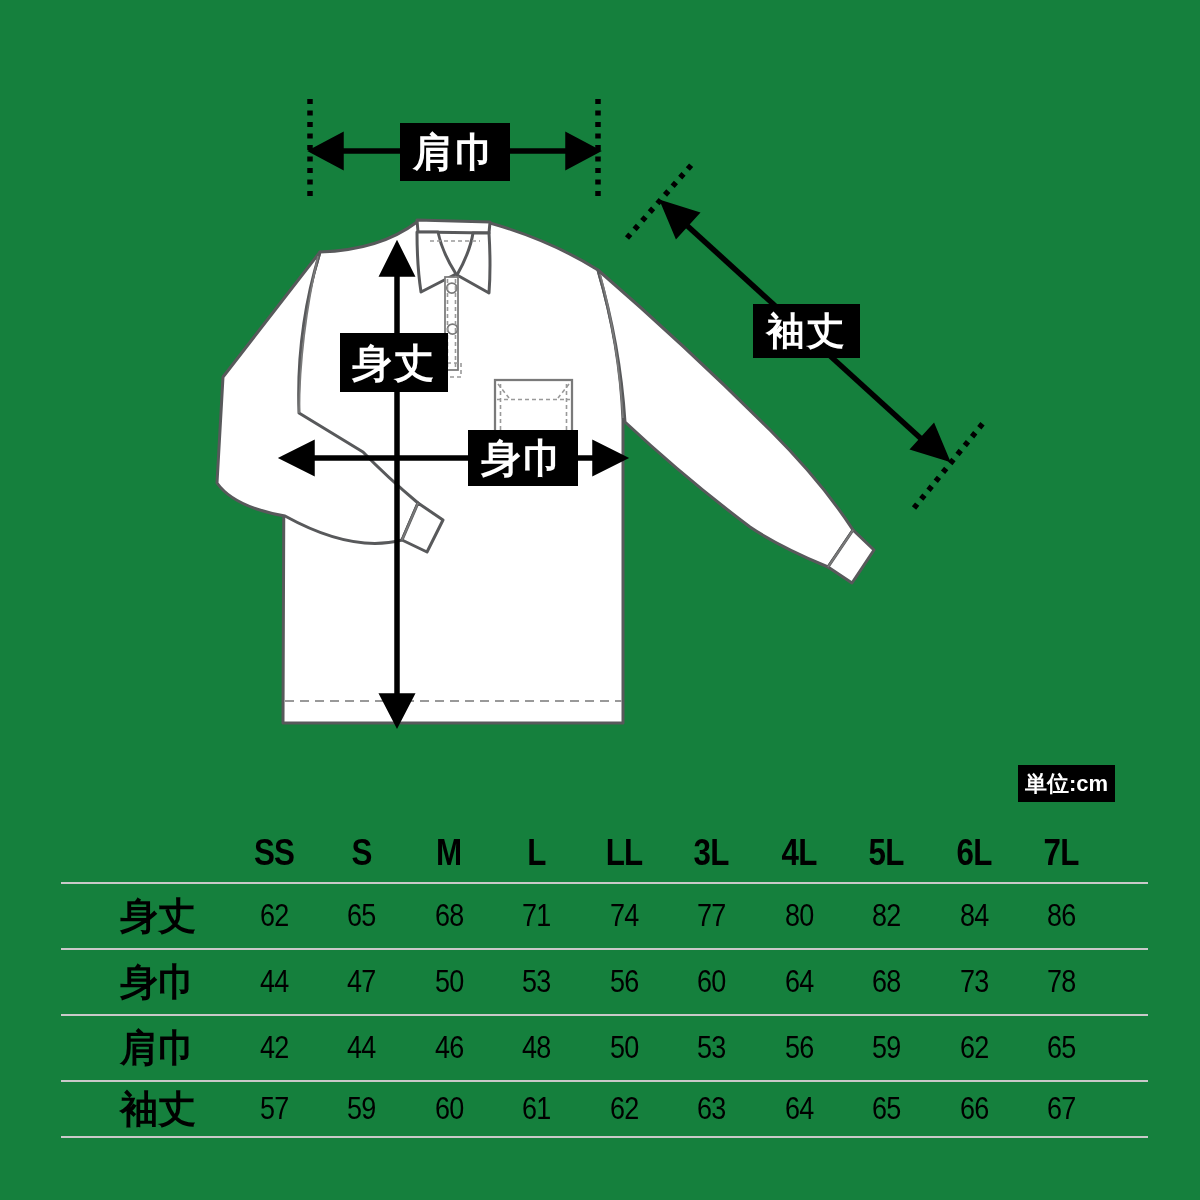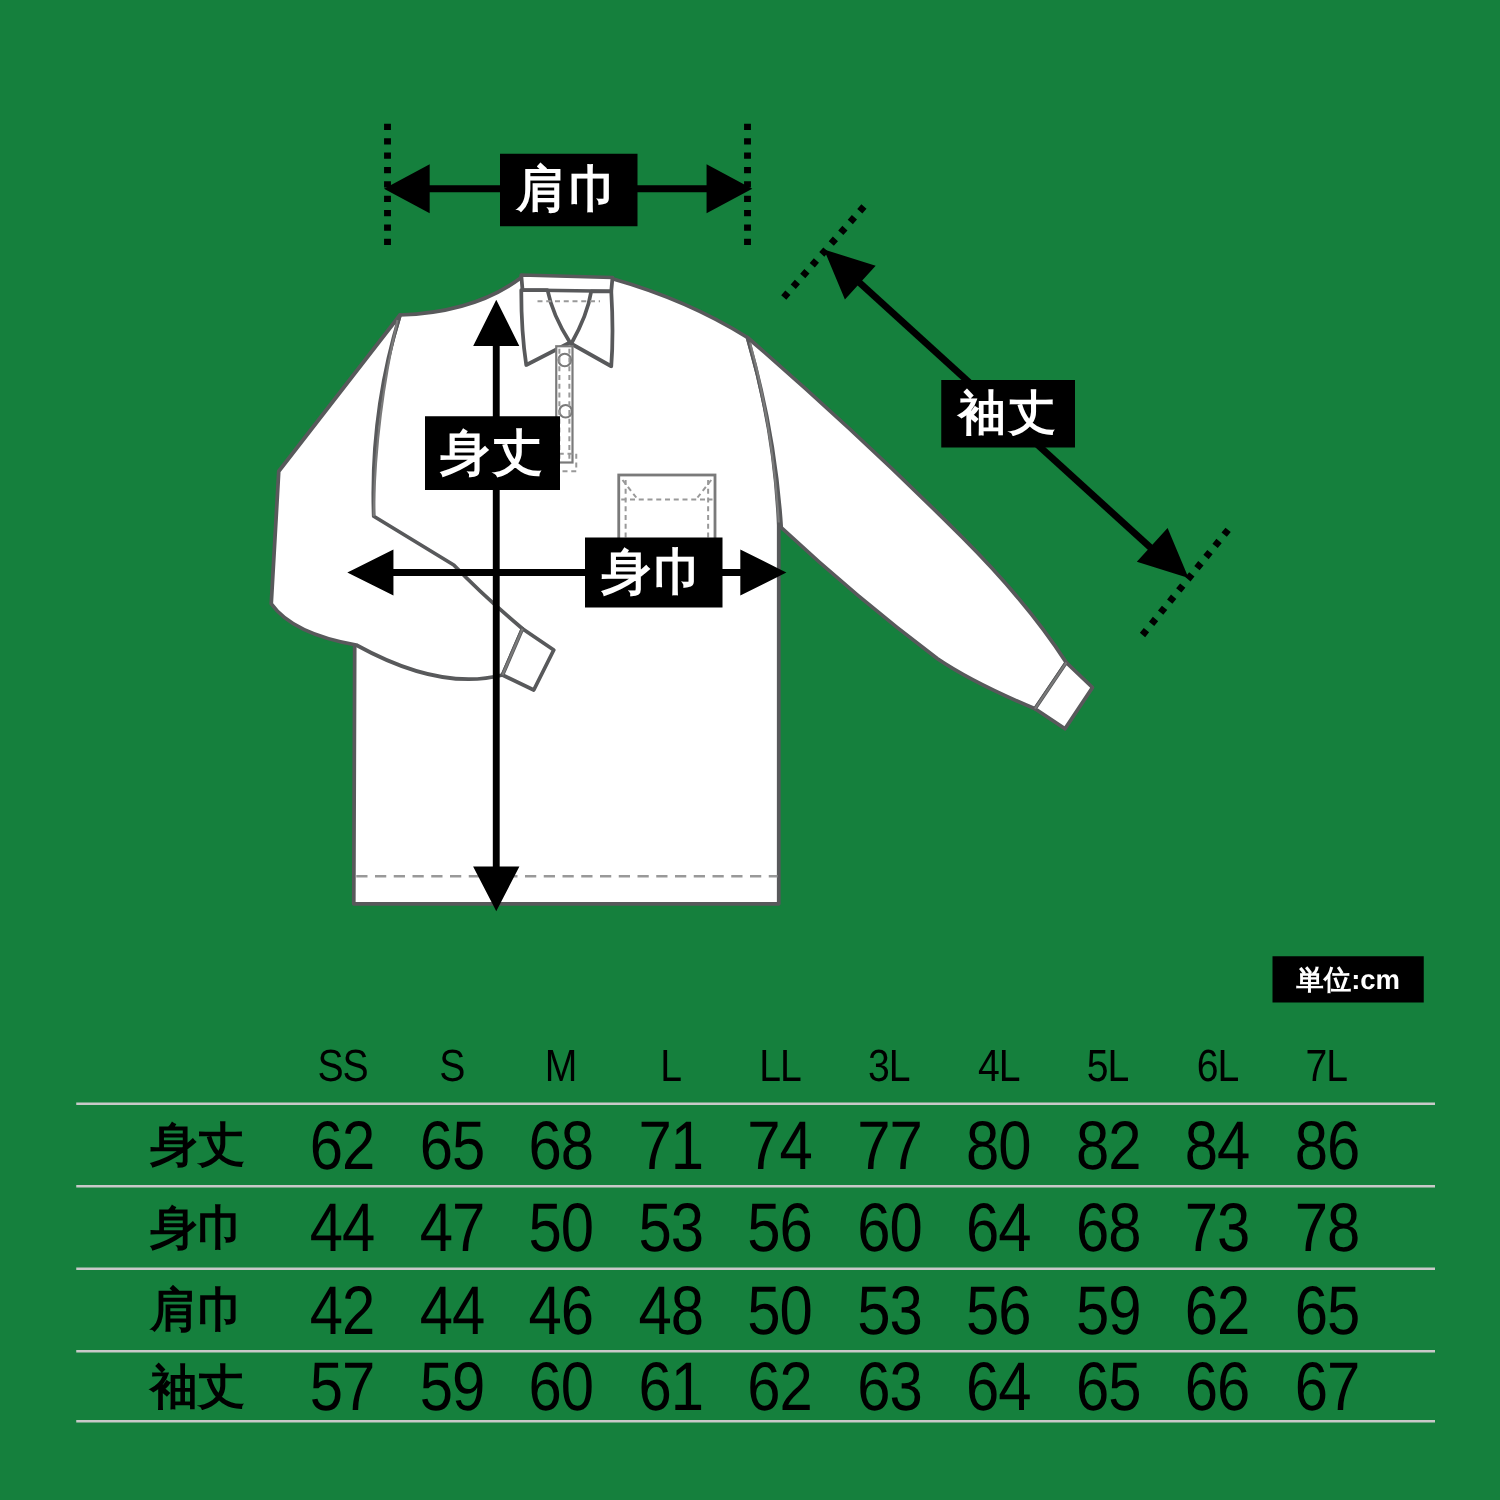--- a/index.html
+++ b/index.html
@@ -2,32 +2,32 @@
 <html><head>
 <meta charset="utf-8">
 <style>
   html,body{margin:0;padding:0;background:#ffffff;}
   .canvas{position:relative;width:1200px;height:1200px;background:#15803d;overflow:hidden;
           font-family:"Liberation Sans", sans-serif;}
   svg{position:absolute;left:0;top:0;}
   .measure-label{position:absolute;background:#000;color:#fff;display:flex;
                  align-items:center;justify-content:center;font-weight:700;
                  font-size:40px;letter-spacing:2px;line-height:1;}
-  .unit-badge{position:absolute;left:1018px;top:765px;width:121px;height:37px;
+  .unit-badge{position:absolute;left:1018px;top:765px;width:97px;height:37px;
               background:#000;color:#fff;display:flex;align-items:center;justify-content:center;
               font-size:22px;font-weight:700;letter-spacing:0px;}
   .size-table{position:absolute;left:61px;top:824px;width:1087px;}
   .trow{display:flex;align-items:center;border-bottom:2px solid #c9c9c9;box-sizing:border-box;}
   .trow.r-head{height:60px;}
   .trow.r-mid{height:66px;}
   .trow.r-last{height:56px;}
   .tlabel{width:169px;padding-left:59px;box-sizing:border-box;font-weight:700;
           font-size:38px;color:#000;}
-  .tcell{width:87.5px;text-align:center;font-size:55px;color:#000;}
-  .tcell.hd{font-size:36px;font-weight:400;text-align:center;}
+  .tcell{width:87.5px;text-align:center;font-size:31px;color:#000;}
+  .tcell.hd{font-size:36px;font-weight:700;text-align:center;}
   .cond{display:inline-block;transform:scaleX(0.87);letter-spacing:-1px;white-space:nowrap;}
 </style>
 </head>
 <body>
 
 <div class="canvas">
 
   <svg width="1200" height="820" viewBox="0 0 1200 820">
 
     <g stroke="#58595b" fill="#ffffff" stroke-width="3" stroke-linejoin="round" stroke-linecap="round">

